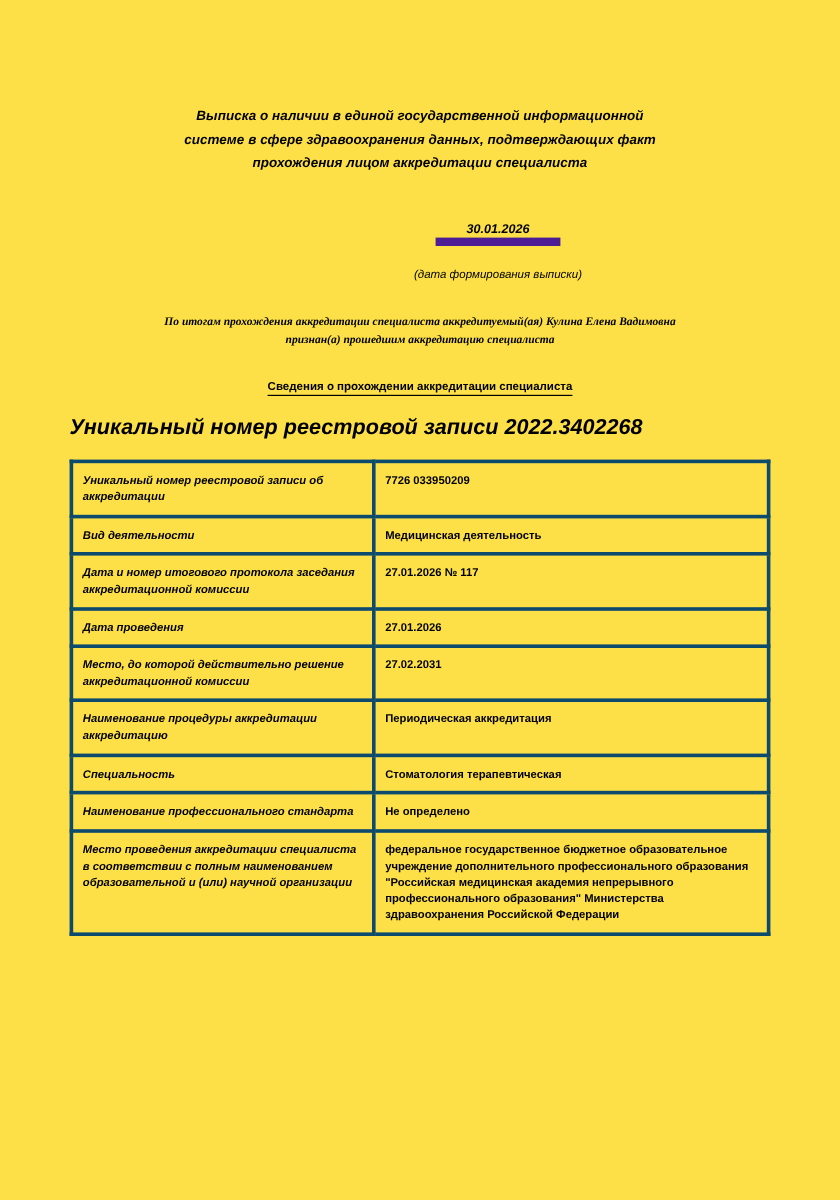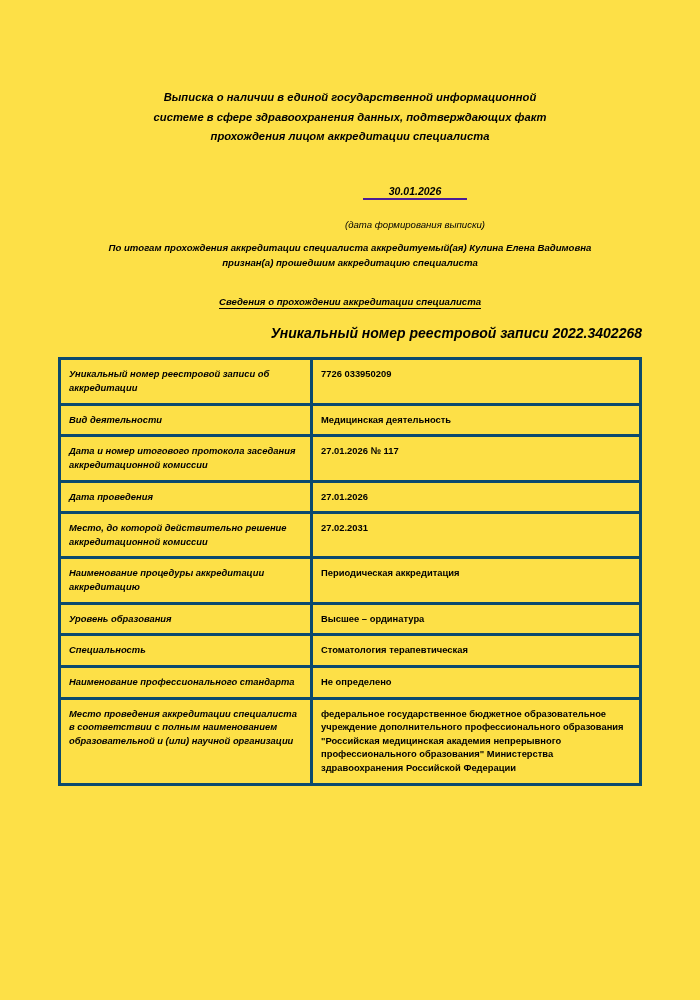--- a/index.html
+++ b/index.html
@@ -42,53 +42,53 @@
   .date-block {
     margin-top: 34px;
     text-align: center;
     padding-left: 130px;
   }
   .date-value {
     display: inline-block;
     font-style: italic;
     font-weight: bold;
     font-size: 10.5px;
-    border-bottom: 2px solid #4c1d95;
+    border-bottom: 7px solid #4c1d95;
     padding: 0 26px 1px 26px;
   }
   .date-caption {
     font-style: italic;
     font-size: 9.6px;
     margin-top: 19px;
   }
   .result-block {
-    margin-top: 10px;
+    margin-top: 26px;
     text-align: center;
     font-style: italic;
     font-weight: bold;
     font-size: 9.6px;
     line-height: 1.6;
+    font-family: Liberation Serif, serif;
   }
   .section-heading {
     margin-top: 26px;
     text-align: center;
-    font-style: italic;
     font-weight: bold;
     font-size: 9.6px;
   }
   .section-heading span {
     border-bottom: 1px solid #000;
     padding-bottom: 1px;
   }
   .record-number {
     margin-top: 18px;
-    text-align: right;
+    text-align: left;
     font-style: italic;
     font-weight: bold;
-    font-size: 14px;
+    font-size: 18px;
   }
   table.info {
     margin-top: 16px;
     width: 100%;
     border-collapse: collapse;
     table-layout: fixed;
   }
   table.info td {
     border: 3px solid #0c4a6e;
     vertical-align: top;
@@ -153,24 +153,20 @@
         </tr>
         <tr>
           <td class="label">Место, до которой действительно решение аккредитационной комиссии</td>
           <td class="value">27.02.2031</td>
         </tr>
         <tr>
           <td class="label">Наименование процедуры аккредитации аккредитацию</td>
           <td class="value">Периодическая аккредитация</td>
         </tr>
         <tr>
-          <td class="label">Уровень образования</td>
-          <td class="value">Высшее – ординатура</td>
-        </tr>
-        <tr>
           <td class="label">Специальность</td>
           <td class="value">Стоматология терапевтическая</td>
         </tr>
         <tr>
           <td class="label">Наименование профессионального стандарта</td>
           <td class="value">Не определено</td>
         </tr>
         <tr>
           <td class="label">Место проведения аккредитации специалиста в соответствии с полным наименованием образовательной и (или) научной организации</td>
           <td class="value">федеральное государственное бюджетное образовательное учреждение дополнительного профессионального образования "Российская медицинская академия непрерывного профессионального образования" Министерства здравоохранения Российской Федерации</td>

